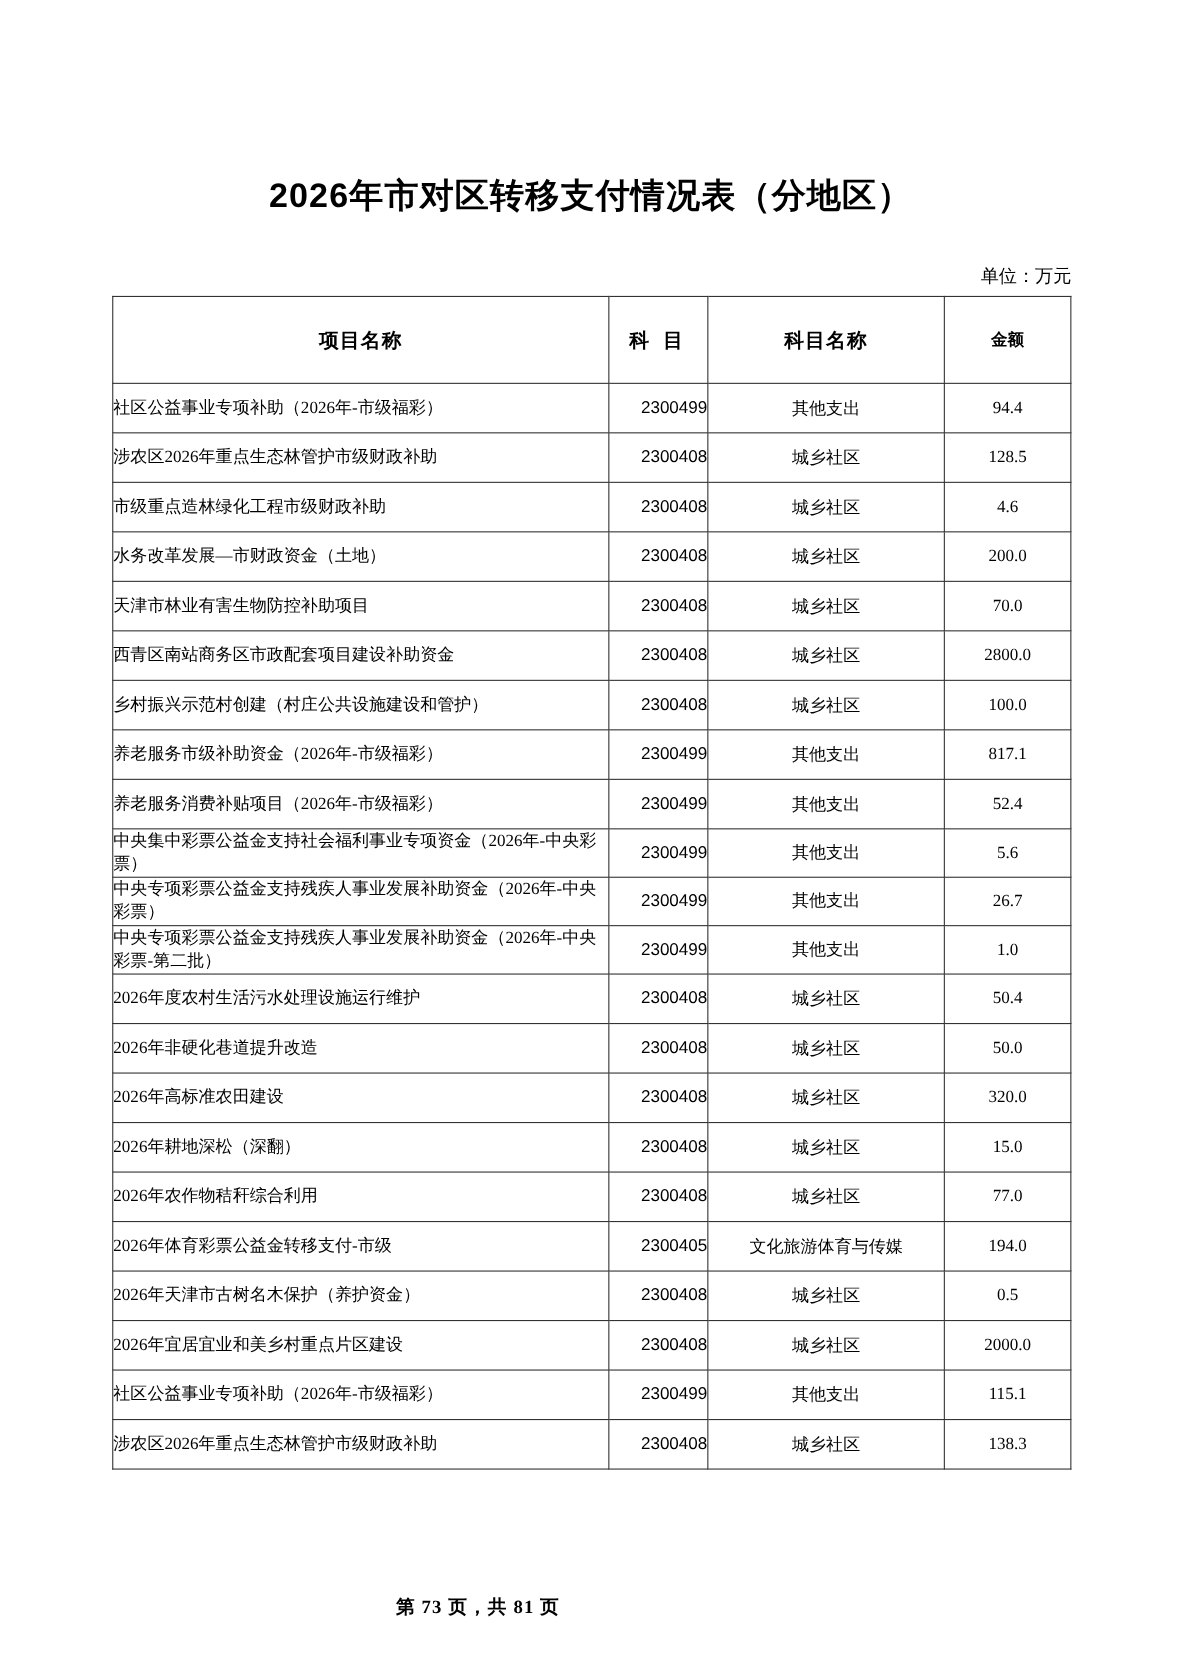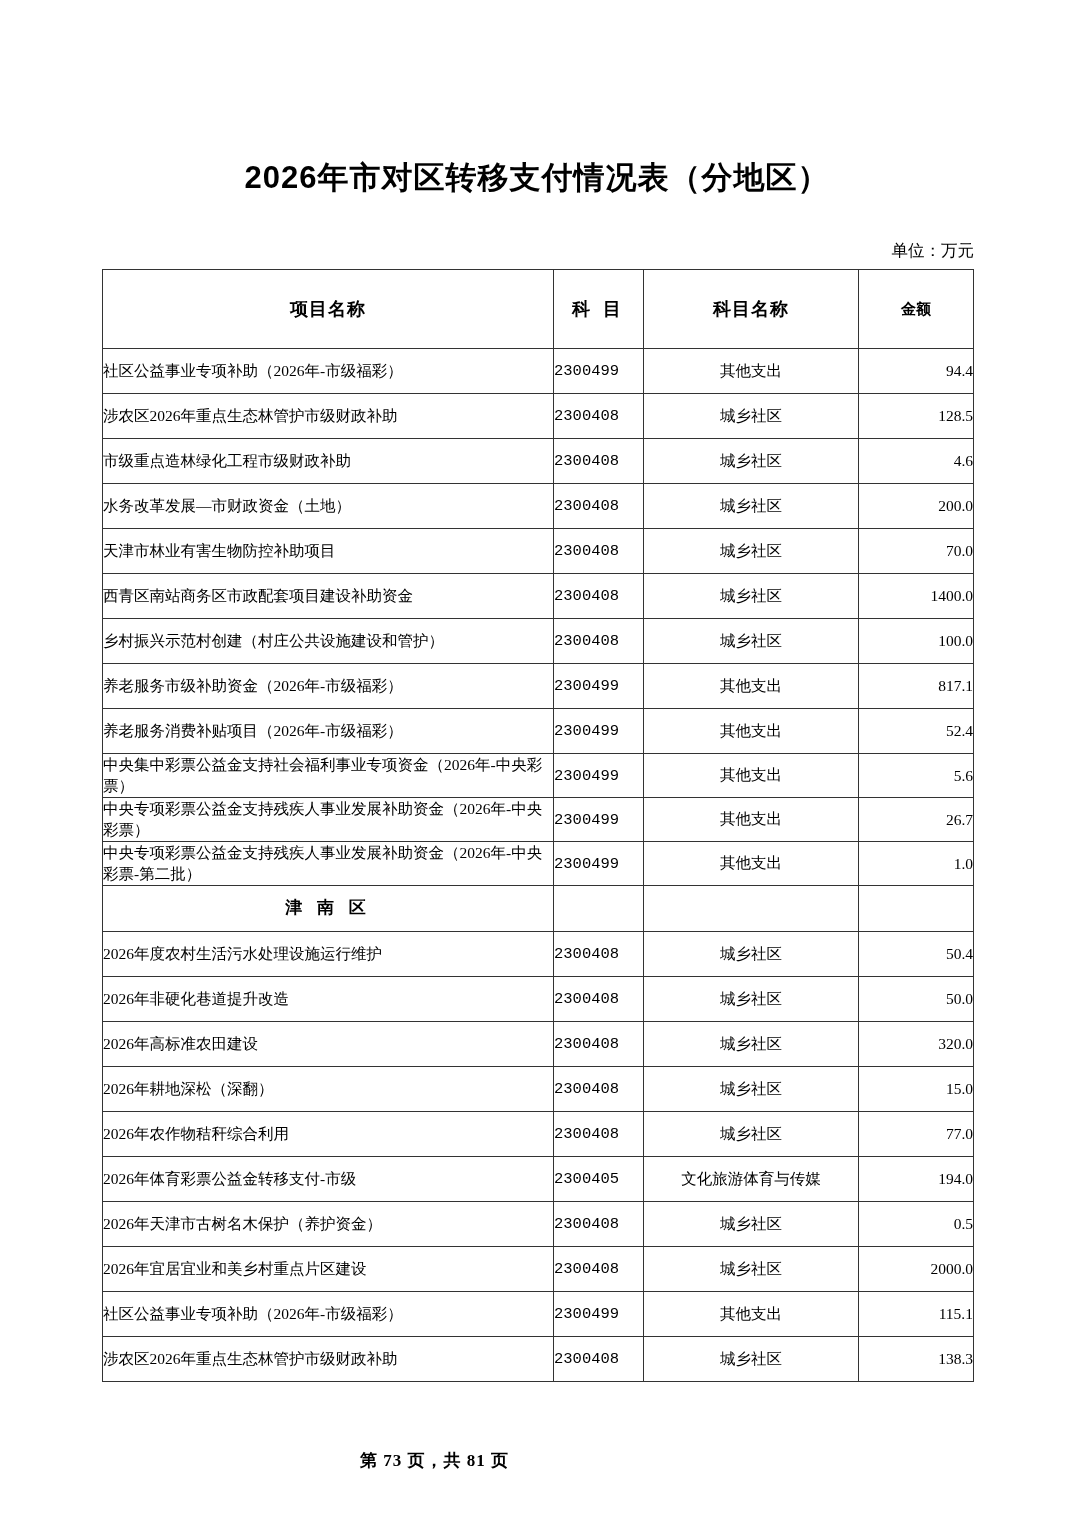--- a/index.html
+++ b/index.html
@@ -99,28 +99,28 @@
   tr.row td { height: 44px; }
   tr.row.tall td { height: 43px; }
 
   td.c-name {
     text-align: left;
     padding-left: 6px;
     padding-right: 4px;
     line-height: 1.35;
   }
   td.c-code {
-    text-align: left;
-    font-family: Liberation Mono, monospace;
+    text-align: right;
+    font-family: Liberation Sans, sans-serif;
   }
   td.c-subj {
     text-align: center;
   }
   td.c-amt {
-    text-align: right;
+    text-align: center;
     padding-right: 9px;
   }
 
   
   tr.section td.c-name {
     text-align: center;
     font-weight: 700;
     font-size: 17px;
     letter-spacing: 5px;
     font-family: "Liberation Sans", "DejaVu Sans", sans-serif;
@@ -195,21 +195,21 @@
           <tr class="row">
             <td class="c-name">天津市林业有害生物防控补助项目</td>
             <td class="c-code">2300408</td>
             <td class="c-subj">城乡社区</td>
             <td class="c-amt">70.0</td>
           </tr>
           <tr class="row">
             <td class="c-name">西青区南站商务区市政配套项目建设补助资金</td>
             <td class="c-code">2300408</td>
             <td class="c-subj">城乡社区</td>
-            <td class="c-amt">1400.0</td>
+            <td class="c-amt">2800.0</td>
           </tr>
           <tr class="row">
             <td class="c-name">乡村振兴示范村创建（村庄公共设施建设和管护）</td>
             <td class="c-code">2300408</td>
             <td class="c-subj">城乡社区</td>
             <td class="c-amt">100.0</td>
           </tr>
           <tr class="row">
             <td class="c-name">养老服务市级补助资金（2026年-市级福彩）</td>
             <td class="c-code">2300499</td>
@@ -232,26 +232,20 @@
             <td class="c-name"><span class="wrap2">中央专项彩票公益金支持残疾人事业发展补助资金（2026年-中央彩票）</span></td>
             <td class="c-code">2300499</td>
             <td class="c-subj">其他支出</td>
             <td class="c-amt">26.7</td>
           </tr>
           <tr class="row tall">
             <td class="c-name"><span class="wrap2">中央专项彩票公益金支持残疾人事业发展补助资金（2026年-中央彩票-第二批）</span></td>
             <td class="c-code">2300499</td>
             <td class="c-subj">其他支出</td>
             <td class="c-amt">1.0</td>
-          </tr>
-          <tr class="section">
-            <td class="c-name">津 南 区</td>
-            <td class="c-code"></td>
-            <td class="c-subj"></td>
-            <td class="c-amt"></td>
           </tr>
           <tr class="row">
             <td class="c-name">2026年度农村生活污水处理设施运行维护</td>
             <td class="c-code">2300408</td>
             <td class="c-subj">城乡社区</td>
             <td class="c-amt">50.4</td>
           </tr>
           <tr class="row">
             <td class="c-name">2026年非硬化巷道提升改造</td>
             <td class="c-code">2300408</td>

